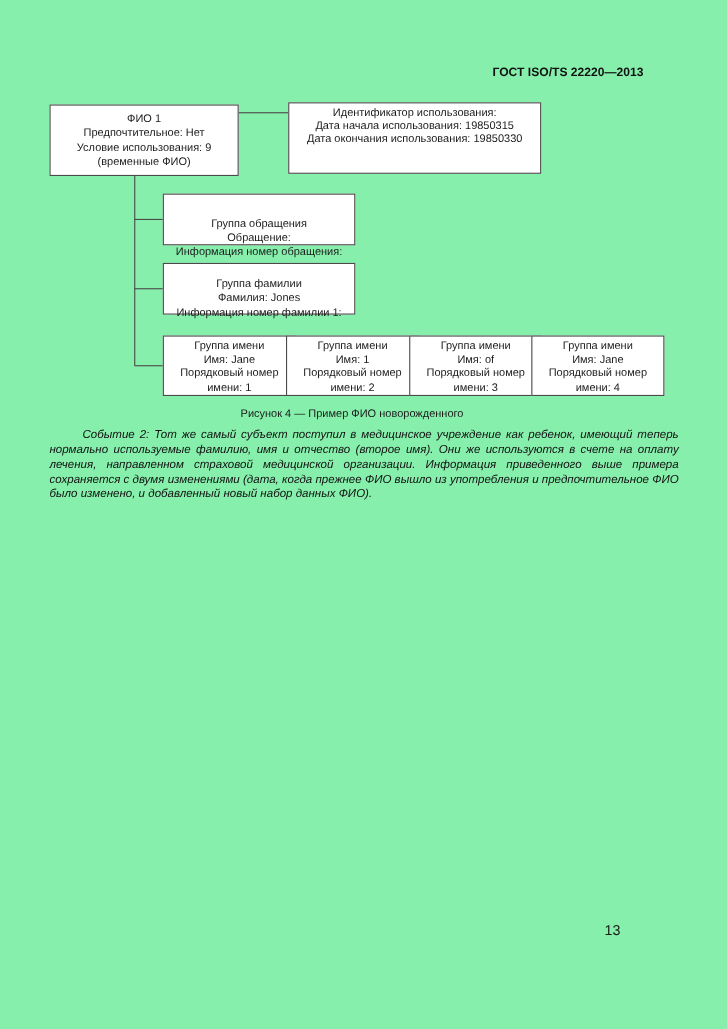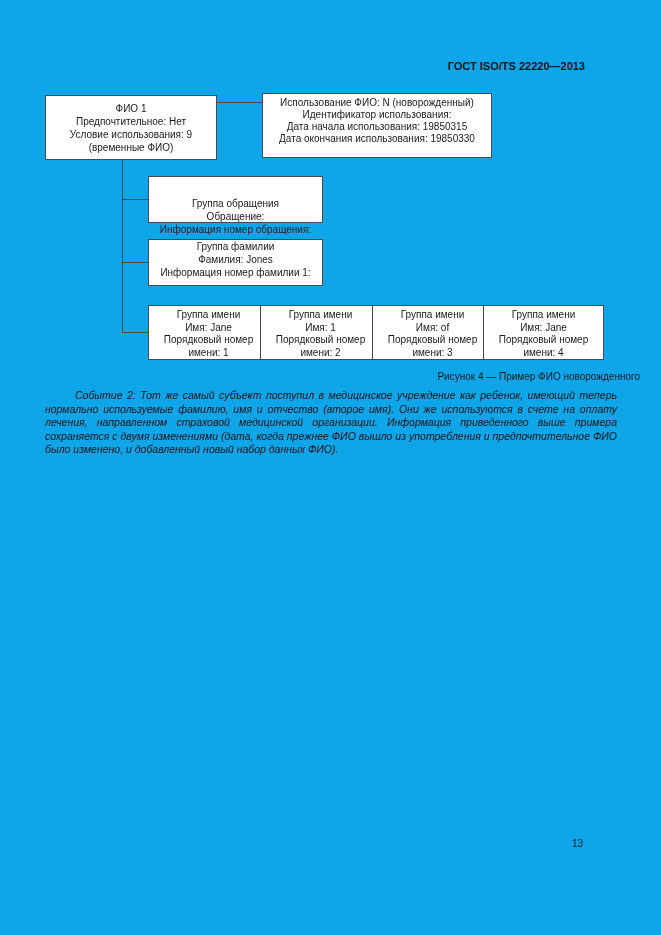--- a/index.html
+++ b/index.html
@@ -1,20 +1,20 @@
 <!DOCTYPE html>
 <html><head>
 <meta charset="utf-8">
 <style>
   html,body{margin:0;padding:0;background:#e8e8e8;}
   .page{
     position:relative;
     width:661px;height:935px;
     margin:0 auto;
-    background:#0ea5e9;
+    background:#86efac;
     font-family:"Liberation Sans", sans-serif;
     color:#1a1a1a;
     overflow:hidden;
   }
   .hdr{
     position:absolute;top:60px;right:76px;
     font-size:11px;font-weight:bold;color:#111;
   }
   .box{
     position:absolute;
@@ -22,42 +22,42 @@
     background:#fff;
     text-align:center;
     font-size:10px;
     line-height:13px;
     color:#1a1a1a;
     box-sizing:border-box;
   }
   .box-fio{left:45px;top:95px;width:172px;height:65px;padding-top:6px;}
   .box-usage{left:262px;top:93px;width:230px;height:65px;padding-top:3px;line-height:12px;}
   .box-salutation{left:148px;top:176px;width:175px;height:47px;padding-top:20px;}
-  .box-family{left:148px;top:239px;width:175px;height:47px;padding-top:0;}
+  .box-family{left:148px;top:239px;width:175px;height:47px;padding-top:12px;}
   .box-name{top:305px;width:121px;height:55px;padding-top:3px;line-height:12.5px;}
   .box-name.n0{left:148px;}
   .box-name.n1{left:260px;}
   .box-name.n2{left:372px;}
   .box-name.n3{left:483px;}
   .cline{position:absolute;background:#4a4a4a;}
   .h{height:1px;}
   .v{width:1px;}
   .caption{
     position:absolute;top:371px;left:0;width:640px;
-    text-align:right;font-size:10px;color:#1a1a1a;
+    text-align:center;font-size:10px;color:#1a1a1a;
   }
   .para{
     position:absolute;top:389px;left:45px;width:572px;
     font-size:10.5px;line-height:13.5px;
     font-weight:normal;font-style:italic;
     text-align:justify;text-indent:30px;color:#111;
   }
   .pagenum{
-    position:absolute;top:838px;right:78px;
-    font-size:10px;color:#1a1a1a;
+    position:absolute;top:838px;right:97px;
+    font-size:13px;color:#1a1a1a;
   }
 </style>
 </head>
 <body>
 
 <div class="page">
 
   <div class="hdr">ГОСТ ISO/TS 22220—2013</div>
 
   <div class="cline h" style="left:205px;top:102px;width:57px;"></div>
@@ -70,21 +70,20 @@
   <div class="cline h" style="left:477px;top:332px;width:6px;"></div>
 
   <div class="box box-fio">
     <div>ФИО 1</div>
     <div>Предпочтительное: Нет</div>
     <div>Условие использования: 9</div>
     <div>(временные ФИО)</div>
   </div>
 
   <div class="box box-usage">
-    <div>Использование ФИО: N (новорожденный)</div>
     <div>Идентификатор использования:</div>
     <div>Дата начала использования: 19850315</div>
     <div>Дата окончания использования: 19850330</div>
   </div>
 
   <div class="box box-salutation">
     <div>Группа обращения</div>
     <div>Обращение:</div>
     <div>Информация номер обращения:</div>
   </div>

